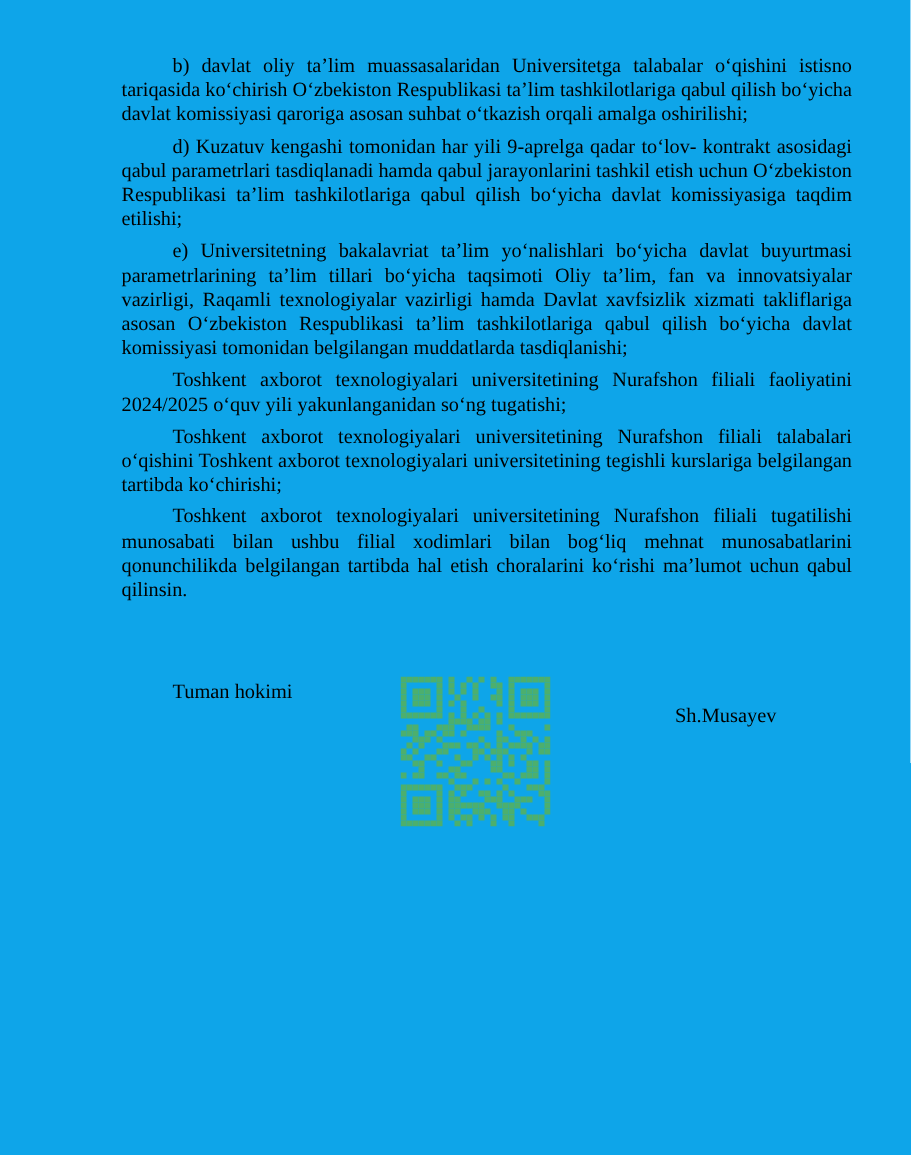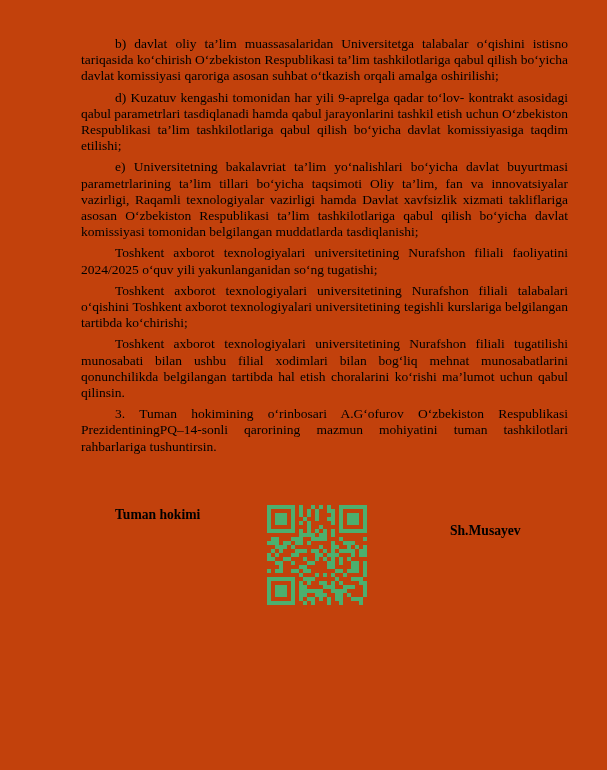--- a/index.html
+++ b/index.html
@@ -1,48 +1,47 @@
 <!DOCTYPE html>
 <html><head>
 <meta charset="utf-8">
 <style>
   html,body{margin:0;padding:0;background:#ffffff;}
   .page{
-    width:607px;height:770px;background:#c2410c;color:#000;
+    width:607px;height:770px;background:#0ea5e9;color:#000;
     font-family:"Liberation Serif","DejaVu Serif",serif;
     position:relative;box-sizing:border-box;
     padding:36px 39px 0 81px;overflow:hidden;
   }
   .body-text p{
     font-size:13.5px;line-height:16.2px;
     text-align:justify;text-indent:34px;
     margin:0 0 5px 0;
   }
   .signature-row{position:relative;margin-top:50px;height:130px;}
   .sig{
-    position:absolute;top:2px;font-weight:bold;font-size:13.6px;
+    position:absolute;top:2px;font-weight:normal;font-size:13.6px;
     white-space:nowrap;
   }
   .sig-left{left:34px;}
   .sig-right{left:369px;margin-top:16px;}
   .qr-box{position:absolute;left:186px;top:0;width:100px;height:100px;}
   .qr-box svg{display:block;}
 </style>
 </head>
 <body>
 
 <div class="page">
   <div class="body-text">
     <p>b) davlat oliy ta’lim muassasalaridan Universitetga talabalar oʻqishini istisno tariqasida koʻchirish Oʻzbekiston Respublikasi ta’lim tashkilotlariga qabul qilish boʻyicha davlat komissiyasi qaroriga asosan suhbat oʻtkazish orqali amalga oshirilishi;</p>
     <p>d) Kuzatuv kengashi tomonidan har yili 9-aprelga qadar toʻlov- kontrakt asosidagi qabul parametrlari tasdiqlanadi hamda qabul jarayonlarini tashkil etish uchun Oʻzbekiston Respublikasi ta’lim tashkilotlariga qabul qilish boʻyicha davlat komissiyasiga taqdim etilishi;</p>
     <p>e) Universitetning bakalavriat ta’lim yoʻnalishlari boʻyicha davlat buyurtmasi parametrlarining ta’lim tillari boʻyicha taqsimoti Oliy ta’lim, fan va innovatsiyalar vazirligi, Raqamli texnologiyalar vazirligi hamda Davlat xavfsizlik xizmati takliflariga asosan Oʻzbekiston Respublikasi ta’lim tashkilotlariga qabul qilish boʻyicha davlat komissiyasi tomonidan belgilangan muddatlarda tasdiqlanishi;</p>
     <p>Toshkent axborot texnologiyalari universitetining Nurafshon filiali faoliyatini 2024/2025 oʻquv yili yakunlanganidan soʻng tugatishi;</p>
     <p>Toshkent axborot texnologiyalari universitetining Nurafshon filiali talabalari oʻqishini Toshkent axborot texnologiyalari universitetining tegishli kurslariga belgilangan tartibda koʻchirishi;</p>
     <p>Toshkent axborot texnologiyalari universitetining Nurafshon filiali tugatilishi munosabati bilan ushbu filial xodimlari bilan bogʻliq mehnat munosabatlarini qonunchilikda belgilangan tartibda hal etish choralarini koʻrishi ma’lumot uchun qabul qilinsin.</p>
-    <p>3. Tuman hokimining oʻrinbosari A.Gʻofurov Oʻzbekiston Respublikasi PrezidentiningPQ–14-sonli qarorining mazmun mohiyatini tuman tashkilotlari rahbarlariga tushuntirsin.</p>
   </div>
 
   <div class="signature-row">
     <span class="sig sig-left">Tuman hokimi</span>
     <div class="qr-box" id="qr-box">
         <svg xmlns="http://www.w3.org/2000/svg" width="100" height="100" fill="#4caf6e">
           <rect x="0" y="0" width="4" height="4"></rect>
           <rect x="4" y="0" width="4" height="4"></rect>
           <rect x="8" y="0" width="4" height="4"></rect>
           <rect x="12" y="0" width="4" height="4"></rect>

